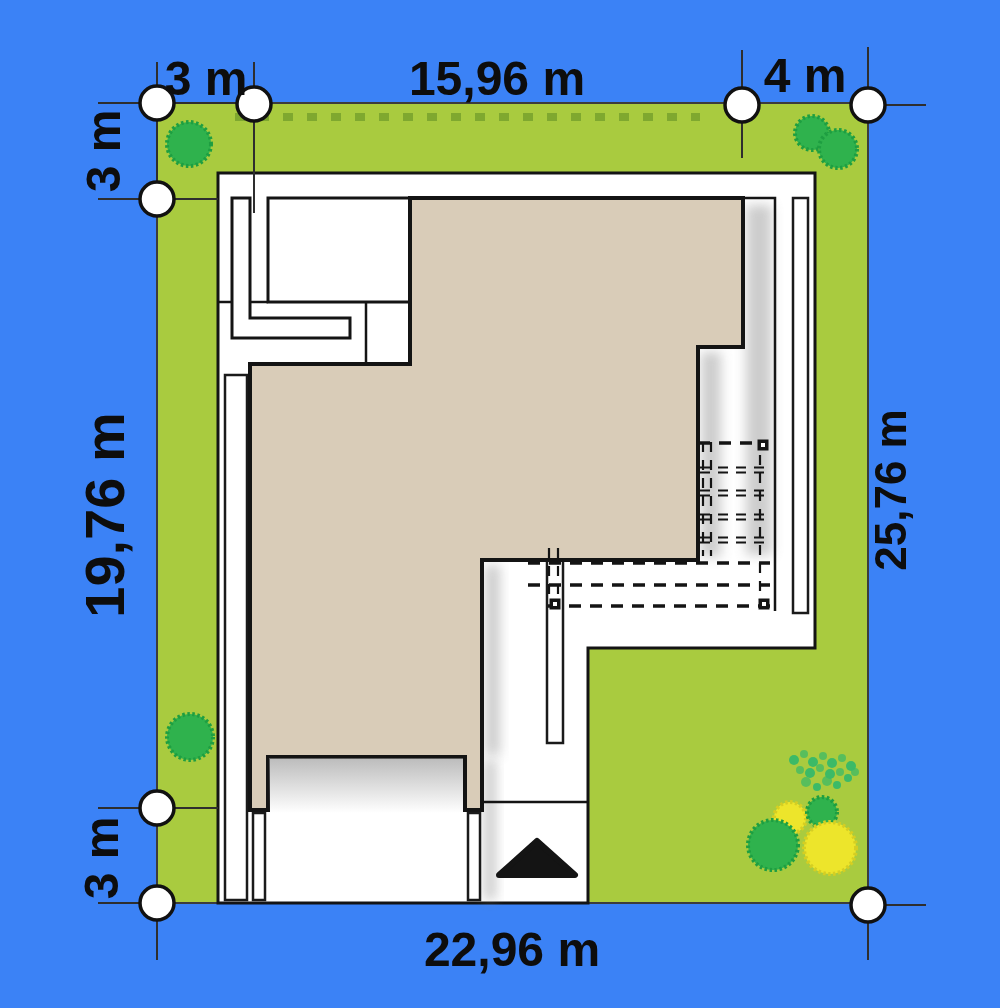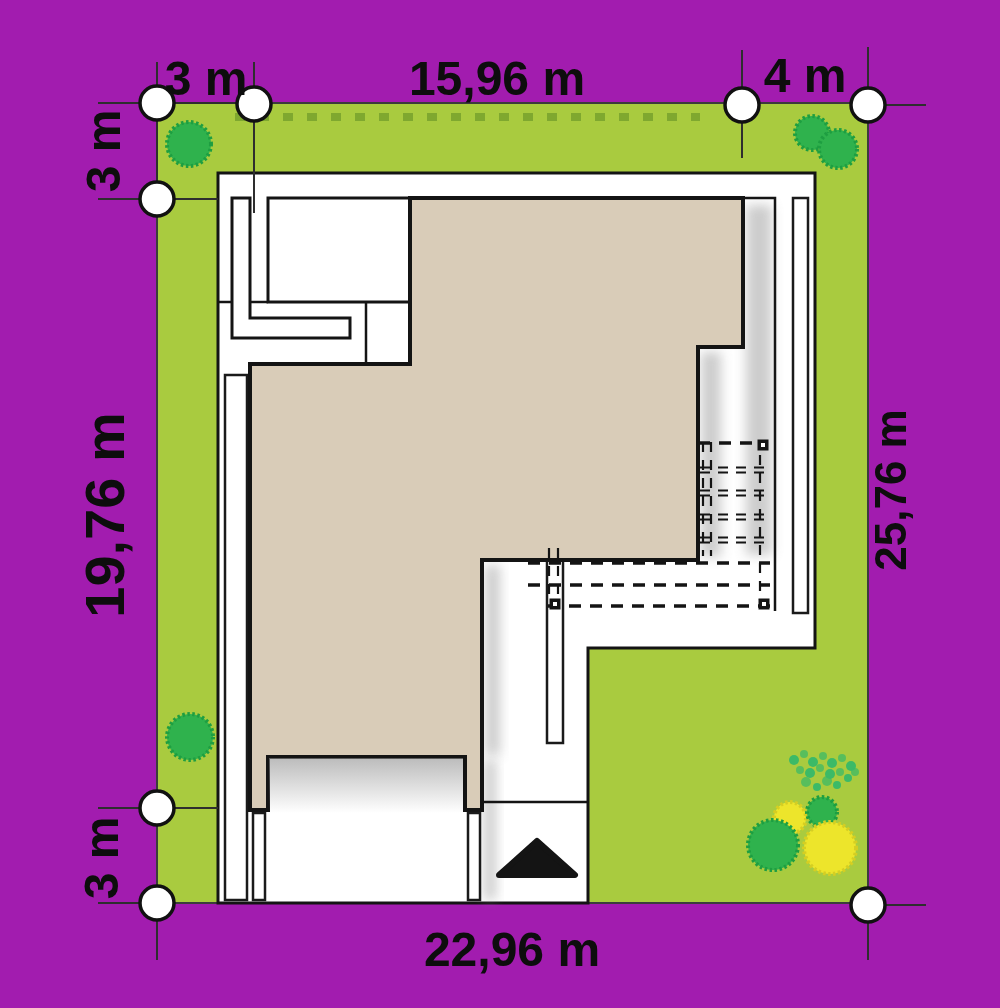--- a/index.html
+++ b/index.html
@@ -1,16 +1,16 @@
 <!DOCTYPE html>
 <html><head>
 <meta charset="utf-8">
 <style>
   html,body{margin:0;padding:0;background:#ffffff;}
-  .page{position:relative;width:1000px;height:1008px;background:#a21caf;overflow:hidden;}
+  .page{position:relative;width:1000px;height:1008px;background:#3b82f6;overflow:hidden;}
   svg{display:block;}
   .plot{stroke:#3c3c3c;stroke-width:2;}
   .hedge{stroke-width:8;stroke-dasharray:10 14;fill:none;}
   .o2{fill:#ffffff;stroke:#1a1a1a;stroke-width:2.5;}
   .o3{fill:#ffffff;stroke:#141414;stroke-width:3;}
   .ln{stroke:#141414;stroke-width:2.5;fill:none;}
   .house{stroke:#141414;stroke-width:4;stroke-linejoin:miter;}
   .tree{stroke:#1E9E41;stroke-width:4;stroke-dasharray:2.5 2.5;}
   .shrub{stroke:#D6CE22;stroke-width:4;stroke-dasharray:2.5 2.5;}
   .tri{stroke:#141414;stroke-width:6;stroke-linejoin:round;}

